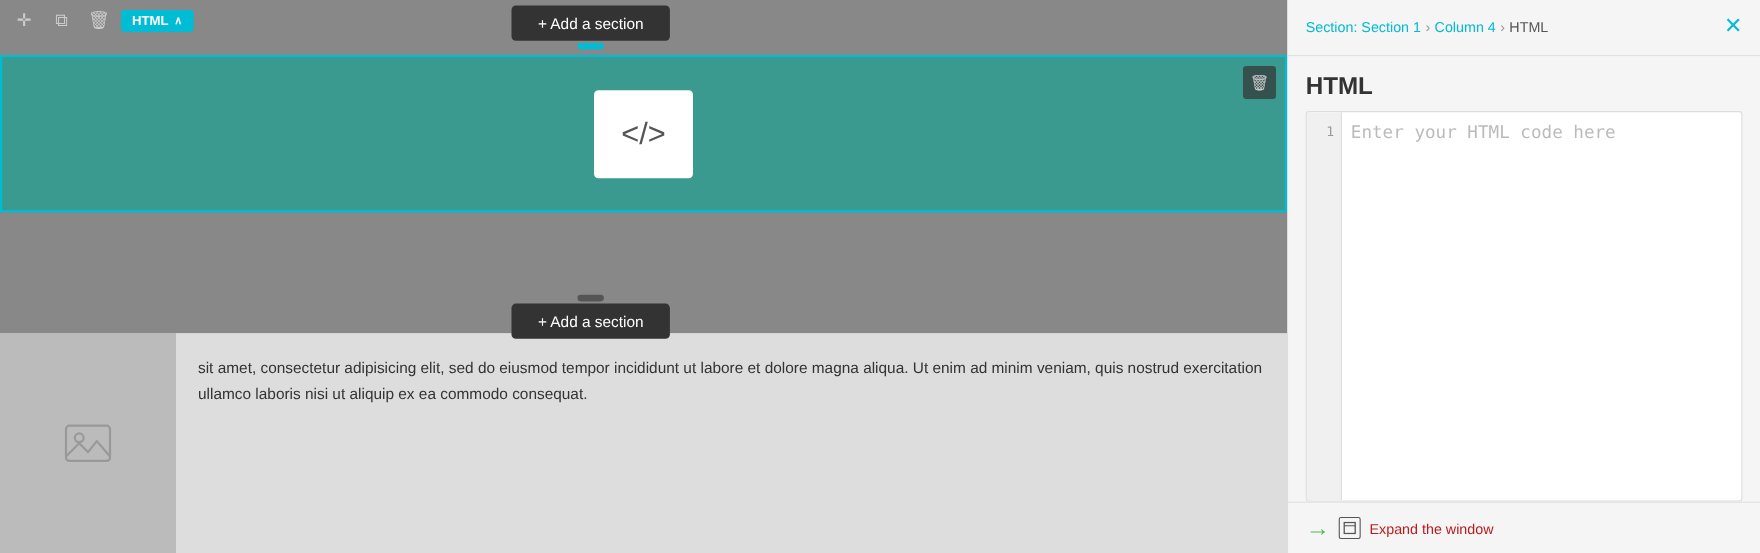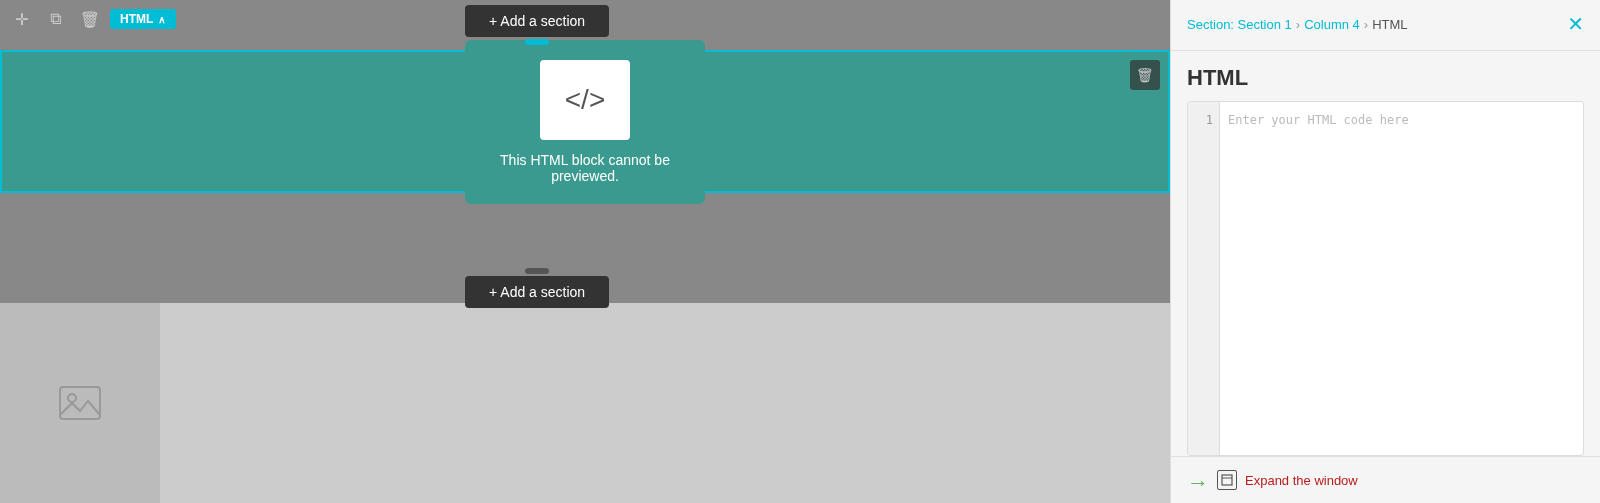--- a/index.html
+++ b/index.html
@@ -311,21 +311,21 @@
       font-family: monospace;
     }
 
     .code-input-area {
       flex: 1;
       padding: 8px;
     }
 
     .code-placeholder {
       font-family: monospace;
-      font-size: 12px;
+      font-size: 16px;
       color: #bbb;
       line-height: 20px;
     }
 
     .expand-window-row {
       display: flex;
       align-items: center;
       gap: 8px;
       padding: 10px 16px;
       border-top: 1px solid #e0e0e0;
@@ -379,39 +379,41 @@
     </button>
     <div class="add-section-dot"></div>
   </div>
 
   <div class="html-block-section">
     <button class="trash-btn-section">🗑</button>
     <div class="html-block-card">
       <div class="code-icon-box">
         <span>&lt;/&gt;</span>
       </div>
-      <div class="html-block-text">This HTML block cannot be previewed.</div>
     </div>
   </div>
 
   <div class="add-section-bottom">
     <div class="add-section-dot-top"></div>
     <button class="add-section-btn">
       <span>+ Add a section</span>
     </button>
   </div>
 
   <div class="bottom-content">
     <div class="bottom-image-placeholder">
       <svg width="48" height="48" viewBox="0 0 48 48">
         <rect x="4" y="8" width="40" height="32" rx="3" fill="none" stroke="#999" stroke-width="2"></rect>
         <circle cx="16" cy="19" r="4" fill="none" stroke="#999" stroke-width="2"></circle>
         <polyline points="4,36 16,24 24,32 32,22 44,36" fill="none" stroke="#999" stroke-width="2"></polyline>
       </svg>
     </div>
+    <div class="bottom-text-content">
+      <span>sit amet, consectetur adipisicing elit, sed do eiusmod tempor incididunt ut labore et dolore magna aliqua. Ut enim ad minim veniam, quis nostrud exercitation ullamco laboris nisi ut aliquip ex ea commodo consequat.</span>
+    </div>
   </div>
 
 </div>
 
 <div class="right-panel">
 
   <div class="right-panel-header">
     <div class="breadcrumb">
       <span class="breadcrumb-link">Section: Section 1</span>
       <span class="breadcrumb-sep">›</span>

